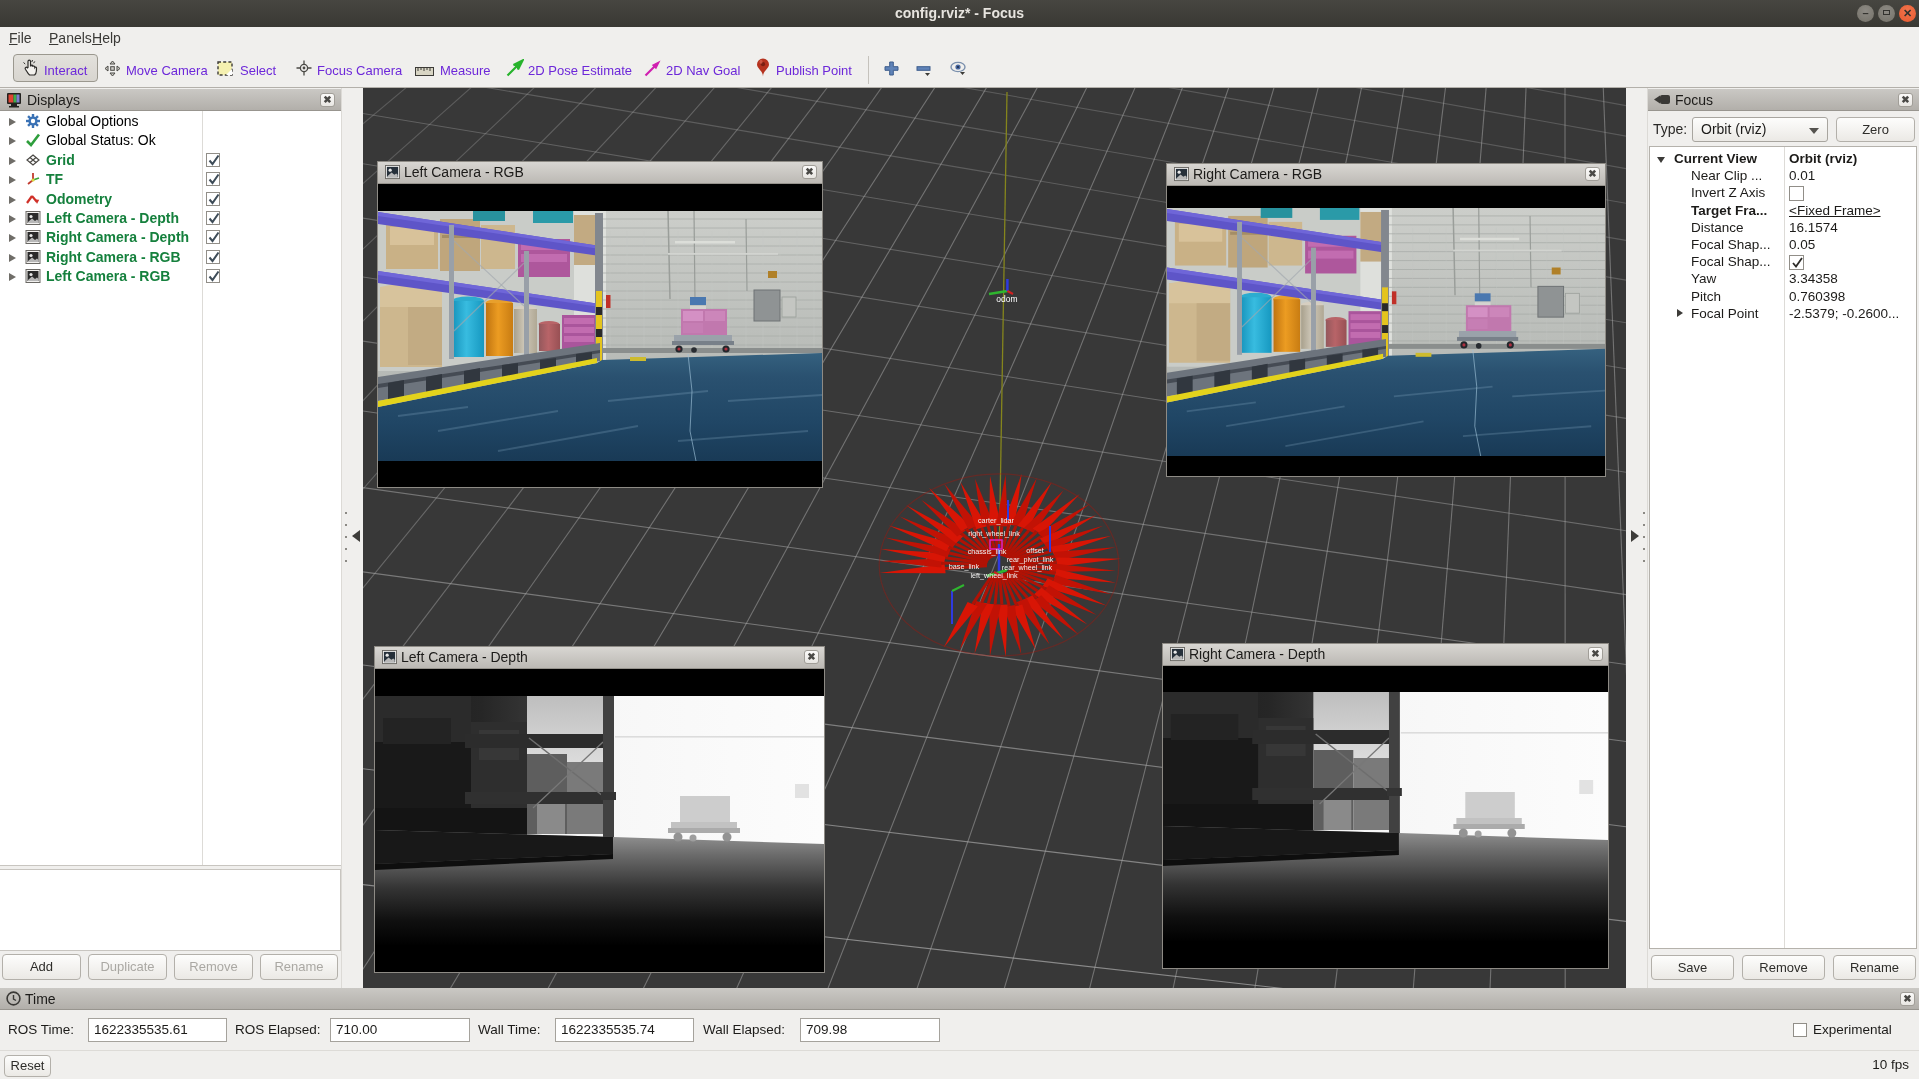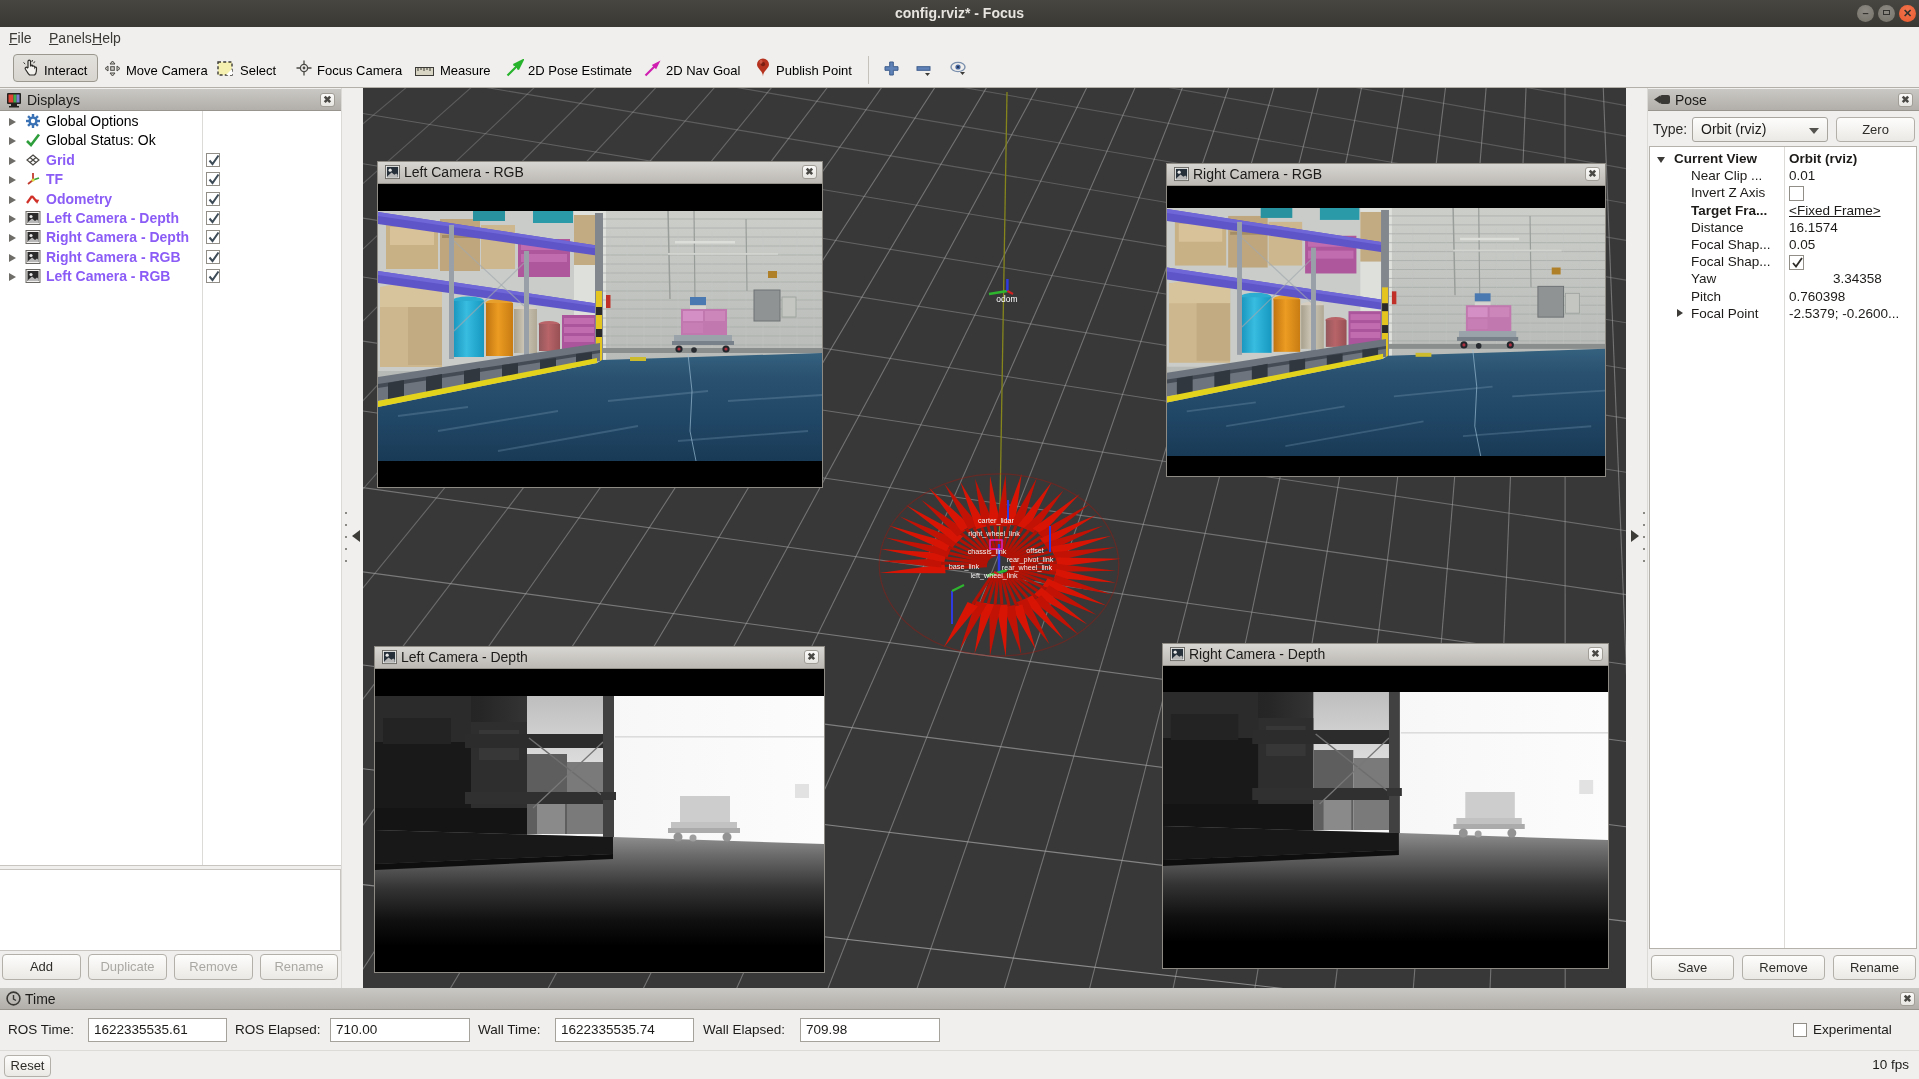--- a/index.html
+++ b/index.html
@@ -7,40 +7,40 @@
 *{box-sizing:border-box;}
 #app{position:absolute;left:0;top:0;width:1919px;height:1079px;background:#f0efed;}
 .abs{position:absolute;}
 
 #titlebar{left:0;top:0;width:1919px;height:27px;background:linear-gradient(#474641,#393833);}
 #titlebar .title{width:100%;text-align:center;line-height:26px;color:#e7e4df;font-size:14px;font-weight:bold;}
 .winbtn{top:5px;width:17px;height:17px;border-radius:50%;}
 .winbtn span{display:block;text-align:center;line-height:16px;font-size:11px;color:#33322e;font-weight:bold;}
 #menubar{left:0;top:27px;width:1919px;height:25px;background:#f0efed;color:#3a3936;font-size:14px;}
 #menubar .mi{position:absolute;top:3px;}
-#toolbar{left:0;top:52px;width:1919px;height:36px;background:#f0efed;border-bottom:1px solid #b3b0aa;color:#000000;font-size:13px;}
+#toolbar{left:0;top:52px;width:1919px;height:36px;background:#f0efed;border-bottom:1px solid #b3b0aa;color:#6d28d9;font-size:13px;}
 .tbtxt{position:absolute;top:11px;}
 
 .ptitle{background:linear-gradient(#cac8c4,#b2afaa);border-bottom:1px solid #98958f;color:#1c1b19;font-size:14px;}
 .ptitle .txt{position:absolute;left:27px;top:3px;}
 .closebtn{position:absolute;top:4px;width:15px;height:14px;background:linear-gradient(#fbfaf9,#e8e6e2);border:1px solid #a19e98;border-radius:3px;color:#4a4946;font-size:10px;font-weight:bold;text-align:center;line-height:12px;}
 .btn{position:absolute;background:linear-gradient(#fdfdfc,#ebe9e5);border:1px solid #b3b0aa;border-radius:4px;font-size:13px;color:#2e2d2a;text-align:center;}
 .btn.dis{color:#aaa8a3;}
 .input{position:absolute;background:#fff;border:1px solid #a5a29c;font-size:13.5px;color:#1c1b19;padding:3px 0 0 5px;}
 .cb{position:absolute;width:14px;height:14px;background:#fff;border:1px solid #918e88;}
 .cb svg{position:absolute;left:0px;top:-1px;}
 .exp{position:absolute;width:0;height:0;}
 .exp.right{border-left:7px solid #55534f;border-top:5px solid transparent;border-bottom:5px solid transparent;}
 .exp.down{border-top:7px solid #55534f;border-left:5px solid transparent;border-right:5px solid transparent;}
 
 #dtree{left:0;top:111px;width:341px;height:755px;background:#fff;border-bottom:1px solid #c8c5c0;}
 #dtree .sep{position:absolute;left:202px;top:0;width:1px;height:100%;background:#dddbd7;}
 .trow{position:absolute;left:0;width:341px;height:20px;font-size:14px;}
 .trow .lbl{position:absolute;left:46px;top:1px;}
-.blue{color:#8b5cf6;font-weight:bold;}
+.blue{color:#15803d;font-weight:bold;}
 .ticon{position:absolute;left:25px;top:1px;width:16px;height:16px;}
 
 #vtree{left:1649px;top:146px;width:268px;height:803px;background:#fff;border:1px solid #b5b2ac;}
 #vtree .sep{position:absolute;left:134px;top:0;width:1px;height:100%;background:#dddbd7;}
 .vrow{position:absolute;font-size:13.5px;color:#1c1b19;height:17px;}
 
 #viewport{left:363px;top:88px;width:1263px;height:900px;background:#383838;overflow:hidden;}
 .campanel{position:absolute;border:1px solid #8e8b85;background:#000;}
 .camtitle{position:absolute;left:0;top:0;right:0;height:22px;background:linear-gradient(#d8d6d2,#bcb9b4);border-bottom:1px solid #96938d;font-size:14px;color:#1c1b19;}
 .camtitle .txt{position:absolute;left:26px;top:2px;}
@@ -933,21 +933,21 @@
 </svg>
         </div>
     </div>
   </div>
 
   <div class="abs ptitle" style="left:1648px;top:89px;width:271px;height:22px;">
     <svg class="abs" style="left:6px;top:4px;" width="17" height="13" viewBox="0 0 17 13">
         <rect x="6" y="2" width="10" height="9" rx="2" fill="#3a3936"></rect>
         <path d="M0 6.5 L6 2.5 L6 10.5 Z" fill="#3a3936"></path>
       </svg>
-    <div class="txt">Pose</div>
+    <div class="txt">Focus</div>
     <div class="closebtn" style="right:6px;">✖</div>
   </div>
   <div class="abs" style="left:1653px;top:121px;font-size:14px;color:#2a2927;">Type:</div>
   <div class="abs" style="left:1692px;top:117px;width:136px;height:25px;background:linear-gradient(#fdfdfc,#ebe9e5);border:1px solid #a8a59f;border-radius:3px;">
     <div class="abs" style="left:8px;top:3px;font-size:14px;color:#1c1b19;">Orbit (rviz)</div>
     <div class="abs" style="right:8px;top:10px;width:0;height:0;border-top:6px solid #55534f;border-left:5px solid transparent;border-right:5px solid transparent;"></div>
   </div>
   <div class="btn" style="left:1836px;top:117px;width:79px;height:25px;line-height:23px;">Zero</div>
   <div id="vtree" class="abs">
     <div class="sep"></div>
@@ -979,21 +979,21 @@
     <div class="vrow" style="left:0;top:107.2px;width:268px;">
         <div class="abs" style="left:41px;top:0;">Focal Shap...</div>
         <div class="cb" style="left:139px;top:1px;width:15px;height:15px;">
           <svg width="15" height="16" viewBox="0 0 15 16">
             <path d="M3 8 L6 11.5 L12 3" fill="none" stroke="#2d2c29" stroke-width="1.8"></path>
           </svg>
         </div>
       </div>
     <div class="vrow" style="left:0;top:124.4px;width:268px;">
         <div class="abs" style="left:41px;top:0;">Yaw</div>
-        <div class="abs" style="left:139px;top:0;margin-left:44px;">3.34358</div>
+        <div class="abs" style="left:139px;top:0;">3.34358</div>
       </div>
     <div class="vrow" style="left:0;top:141.6px;width:300px;">
         <div class="abs" style="left:41px;top:0;">Pitch</div>
         <div class="abs" style="left:139px;top:0;">0.760398</div>
       </div>
     <div class="vrow" style="left:0;top:158.79999999999998px;width:268px;">
         <div class="exp right" style="left:27px;top:3px;border-left-color:#3c3b38;border-left-width:6px;border-top-width:4.5px;border-bottom-width:4.5px;"></div>
         <div class="abs" style="left:41px;top:0;">Focal Point</div>
         <div class="abs" style="left:139px;top:0;">-2.5379; -0.2600...</div>
       </div>

